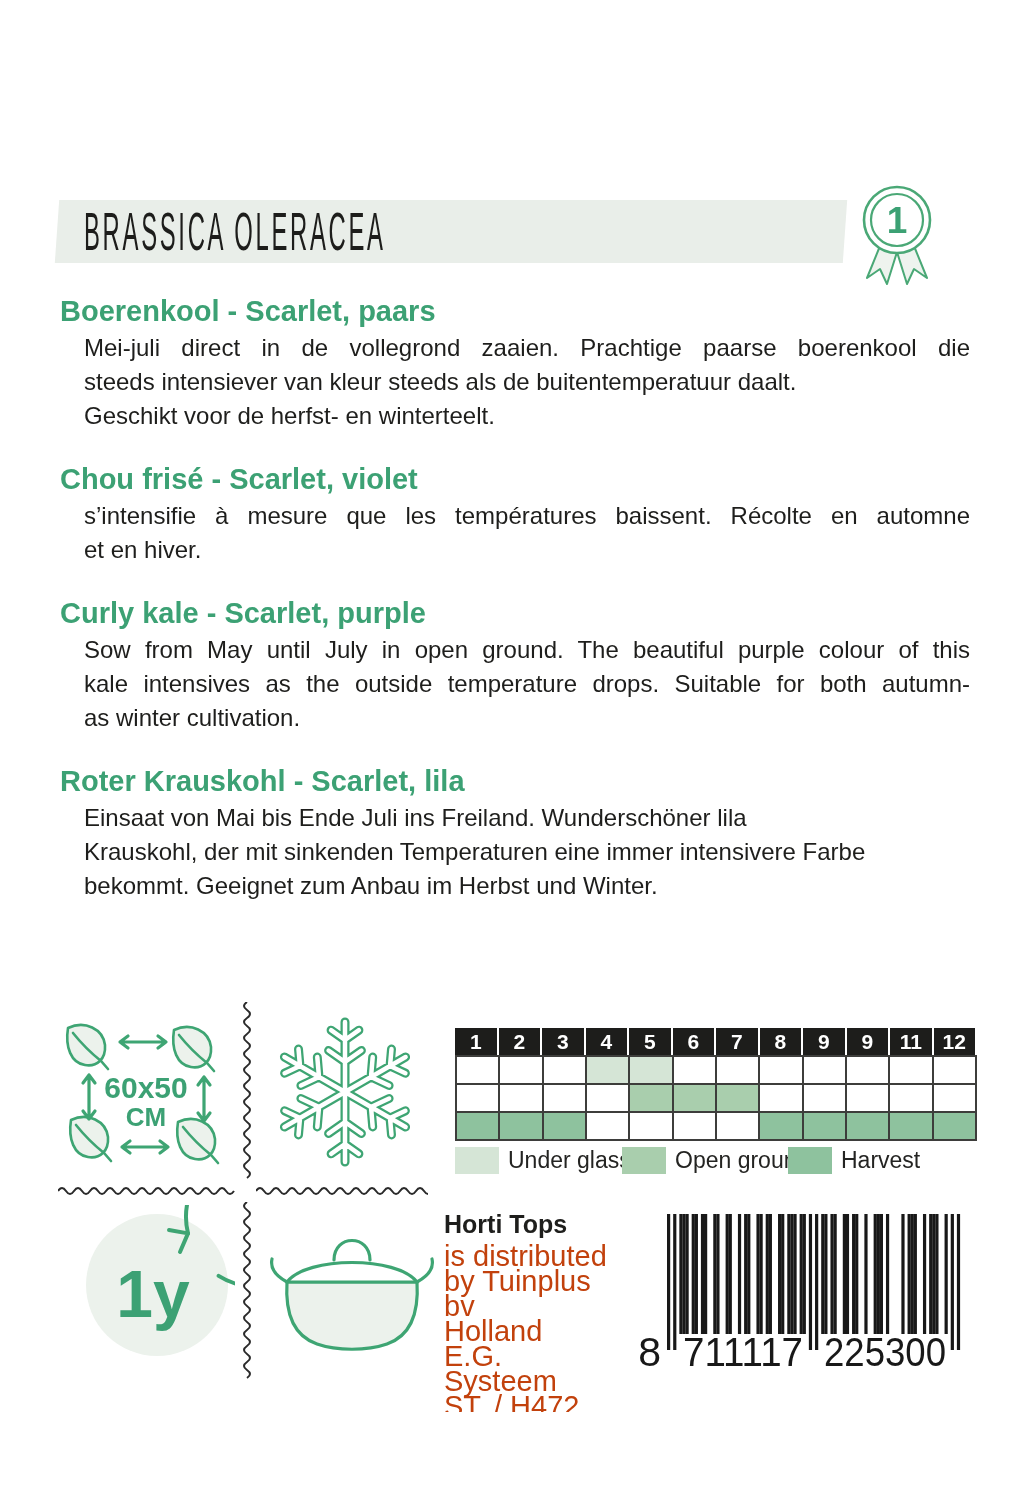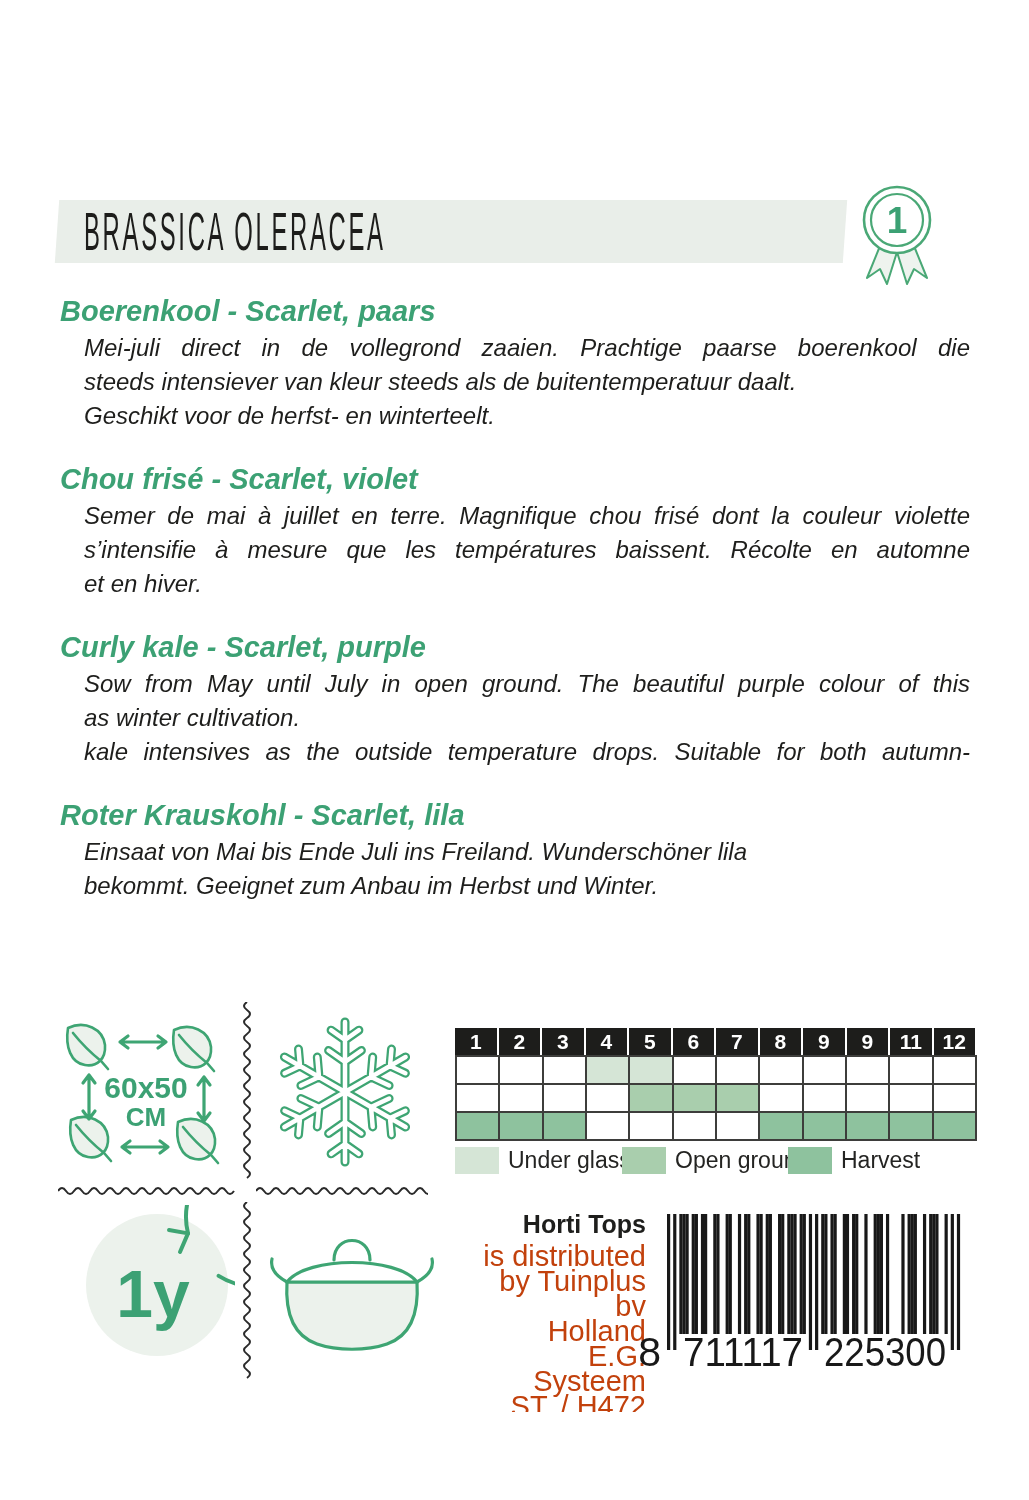--- a/index.html
+++ b/index.html
@@ -7,21 +7,21 @@
         font-family:"Liberation Sans",sans-serif;color:#1e1e1c;}
 
   
   .banner-bg{position:absolute;left:57px;top:200px;width:788px;height:63px;
              background:#e9eee9;transform:skewX(-4deg);}
   .banner-title{position:absolute;left:84px;top:207px;font-size:53px;line-height:50px;
                 letter-spacing:6px;color:#1d1d1b;transform:scaleX(0.45);transform-origin:left center;
                 white-space:nowrap;font-weight:normal;}
 
   
-  .descriptions{position:absolute;left:60px;top:294px;width:910px;font-style:italic;}
+  .descriptions{position:absolute;left:60px;top:294px;width:910px;}
   .desc{margin-bottom:29px;}
   .sec-title{font-size:29px;line-height:34px;font-weight:bold;color:#3ca174;margin-bottom:3px;}
   .body-line{font-size:24px;line-height:34px;height:34px;overflow:hidden;color:#1e1e1c;margin-left:24px;}
   .body-line.just{text-align:justify;}
   .body-line.just::after{content:"";display:inline-block;width:100%;height:0;}
 
   
   .icon-svg{position:absolute;}
   .wave{position:absolute;}
 
@@ -34,21 +34,21 @@
   .cal-head .mcell:last-child{border-right:none;}
   .cal-body{position:absolute;left:455px;top:1055px;width:520px;border:1px solid #3d3d3b;}
   .cal-row{display:flex;}
   .cal-cell{flex:1;height:28px;border:1px solid #3d3d3b;box-sizing:border-box;background:#fff;}
   .legend{position:absolute;left:455px;top:1147px;width:525px;height:30px;}
   .legend-item{position:absolute;top:0;display:flex;align-items:center;}
   .legend-swatch{width:44px;height:27px;}
   .legend-label{font-size:23px;margin-left:9px;color:#242422;}
 
   
-  .distributor{position:absolute;left:476px;top:1211px;width:170px;text-align:right;}
+  .distributor{position:absolute;left:444px;top:1211px;width:170px;}
   .dist-brand{font-size:25px;font-weight:bold;line-height:27px;margin-bottom:6px;color:#1e1e1c;}
   .dist-line{font-size:29px;line-height:25px;color:#c2410c;}
 
   
   .barcode-svg{position:absolute;left:633px;top:1210px;}
   .corner-mark{position:absolute;left:943px;top:1417px;width:24px;height:83px;background:#1a1a1a;}
   .green-num{fill:#3ca174;font-family:"Liberation Sans",sans-serif;font-weight:bold;}
 </style>
 </head>
 <body>
@@ -68,33 +68,33 @@
 
   <div class="descriptions">
       <section class="desc">
         <div class="sec-title">Boerenkool - Scarlet, paars</div>
         <div class="body-line just">Mei-juli direct in de vollegrond zaaien. Prachtige paarse boerenkool die</div>
         <div class="body-line">steeds intensiever van kleur steeds als de buitentemperatuur daalt.</div>
         <div class="body-line">Geschikt voor de herfst- en winterteelt.</div>
       </section>
       <section class="desc">
         <div class="sec-title">Chou frisé - Scarlet, violet</div>
-        <div class="body-line just">Semer de mai à juillet en terre. Magnifique chou frisé dont la couleur violette</div>
         <div class="body-line just">s’intensifie à mesure que les températures baissent. Récolte en automne</div>
         <div class="body-line">et en hiver.</div>
       </section>
       <section class="desc">
         <div class="sec-title">Curly kale - Scarlet, purple</div>
         <div class="body-line just">Sow from May until July in open ground. The beautiful purple colour of this</div>
+        <div class="body-line just">kale intensives as the outside temperature drops. Suitable for both autumn-</div>
         <div class="body-line">as winter cultivation.</div>
-        <div class="body-line just">kale intensives as the outside temperature drops. Suitable for both autumn-</div>
       </section>
       <section class="desc">
         <div class="sec-title">Roter Krauskohl - Scarlet, lila</div>
         <div class="body-line">Einsaat von Mai bis Ende Juli ins Freiland. Wunderschöner lila</div>
+        <div class="body-line">Krauskohl, der mit sinkenden Temperaturen eine immer intensivere Farbe</div>
         <div class="body-line">bekommt. Geeignet zum Anbau im Herbst und Winter.</div>
       </section>
     </div>
 
   <svg class="wave" style="left:242px;top:1002px" width="10" height="178">
     <path class="wv" fill="none" stroke="#2a2a2a" stroke-width="2" d="M5,0 q-6,4 0,8 t0,8 t0,8 t0,8 t0,8 t0,8 t0,8 t0,8 t0,8 t0,8 t0,8 t0,8 t0,8 t0,8 t0,8 t0,8 t0,8 t0,8 t0,8 t0,8 t0,8 t0,8"></path>
   </svg>
   <svg class="wave" style="left:242px;top:1202px" width="10" height="180">
     <path class="wv" fill="none" stroke="#2a2a2a" stroke-width="2" d="M5,0 q-6,4 0,8 t0,8 t0,8 t0,8 t0,8 t0,8 t0,8 t0,8 t0,8 t0,8 t0,8 t0,8 t0,8 t0,8 t0,8 t0,8 t0,8 t0,8 t0,8 t0,8 t0,8 t0,8"></path>
   </svg>

